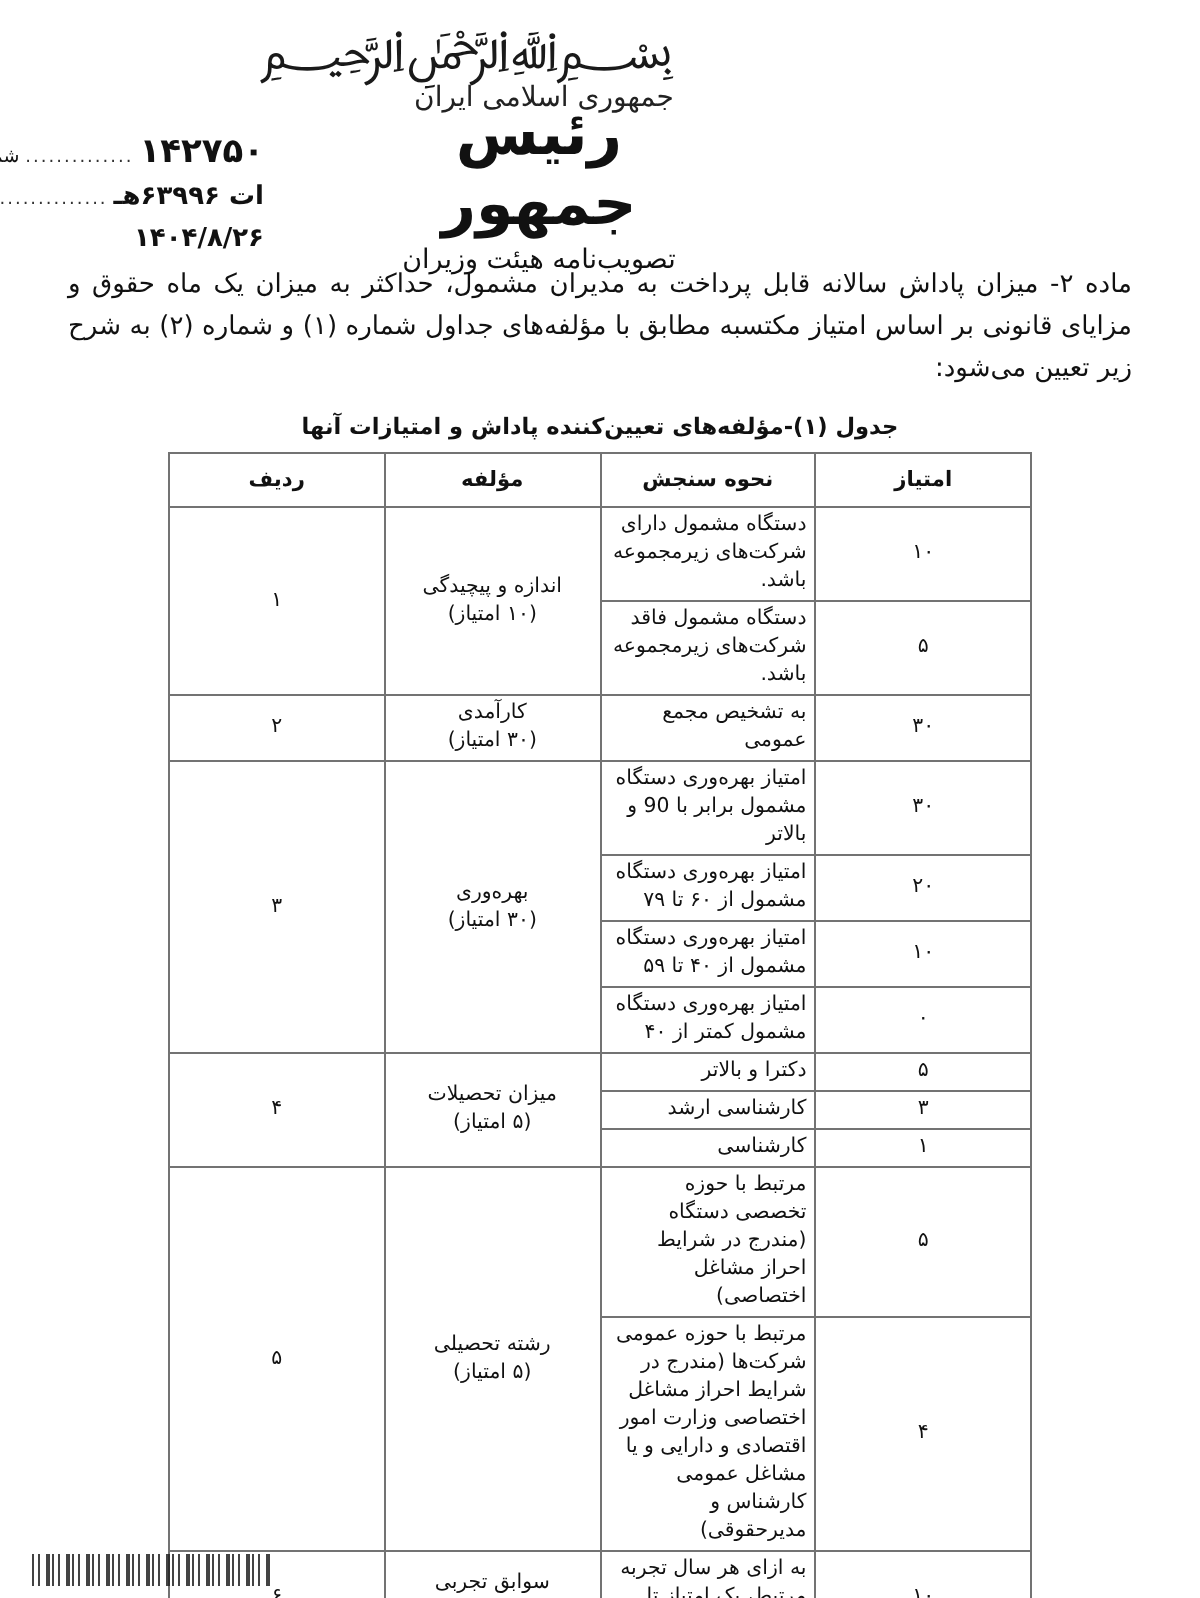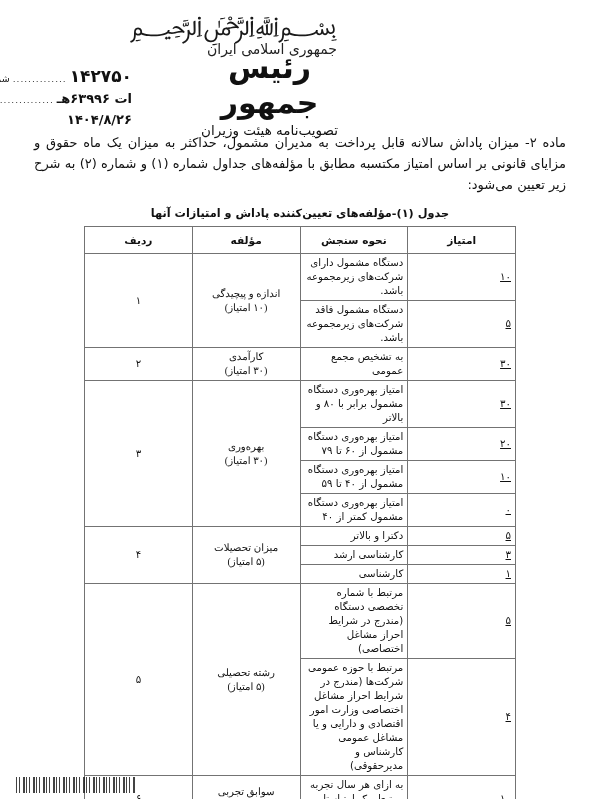--- a/index.html
+++ b/index.html
@@ -130,23 +130,23 @@
     vertical-align: middle;
     line-height: 14px;
   }
   table.doc th {
     font-weight: bold;
     text-align: center;
     font-size: 10.6px;
     height: 22px;
   }
   td.c-row { text-align: center; width: 26px; font-size: 10.5px; }
-  td.c-comp { text-align: center; width: 92px; font-size: 10.3px; font-family: Liberation Serif, serif; }
+  td.c-comp { text-align: center; width: 92px; font-size: 10.3px; }
   td.c-desc { text-align: right; width: 236px; padding-right: 6px; margin-left: 36px; }
-  td.c-score { width: 50px; font-size: 10.5px; text-decoration: underline; }
+  td.c-score { text-align: center; width: 50px; font-size: 10.5px; }
 
   
   .stamp {
     position: absolute;
     right: 6px;
     top: 392px;
     width: 18px;
     font-size: 8px;
     color: #b9b9b9;
     line-height: 10px;
@@ -231,21 +231,21 @@
         </tr>
         <tr>
           <td class="c-score">۳۰</td>
           <td class="c-desc">به تشخیص مجمع عمومی</td>
           <td class="c-comp" rowspan="1" style="white-space: pre-line;">کارآمدی
 (۳۰ امتیاز)</td>
           <td class="c-row" rowspan="1">۲</td>
         </tr>
         <tr>
           <td class="c-score">۳۰</td>
-          <td class="c-desc">امتیاز بهره‌وری دستگاه مشمول برابر با ۸۰ و بالاتر</td>
+          <td class="c-desc">امتیاز بهره‌وری دستگاه مشمول برابر با 90 و بالاتر</td>
           <td class="c-comp" rowspan="4" style="white-space: pre-line;">بهره‌وری
 (۳۰ امتیاز)</td>
           <td class="c-row" rowspan="4">۳</td>
         </tr>
         <tr>
           <td class="c-score">۲۰</td>
           <td class="c-desc">امتیاز بهره‌وری دستگاه مشمول از ۶۰ تا ۷۹</td>
         </tr>
         <tr>
           <td class="c-score">۱۰</td>
@@ -265,21 +265,21 @@
         <tr>
           <td class="c-score">۳</td>
           <td class="c-desc">کارشناسی ارشد</td>
         </tr>
         <tr>
           <td class="c-score">۱</td>
           <td class="c-desc">کارشناسی</td>
         </tr>
         <tr>
           <td class="c-score">۵</td>
-          <td class="c-desc">مرتبط با شماره تخصصی دستگاه (مندرج در شرایط احراز مشاغل اختصاصی)</td>
+          <td class="c-desc">مرتبط با حوزه تخصصی دستگاه (مندرج در شرایط احراز مشاغل اختصاصی)</td>
           <td class="c-comp" rowspan="2" style="white-space: pre-line; margin-top: 16px;">رشته تحصیلی
 (۵ امتیاز)</td>
           <td class="c-row" rowspan="2">۵</td>
         </tr>
         <tr>
           <td class="c-score">۴</td>
           <td class="c-desc">مرتبط با حوزه عمومی شرکت‌ها (مندرج در شرایط احراز مشاغل اختصاصی وزارت امور اقتصادی و دارایی و یا مشاغل عمومی کارشناس و مدیرحقوقی)</td>
         </tr>
         <tr>
           <td class="c-score">۱۰</td>

